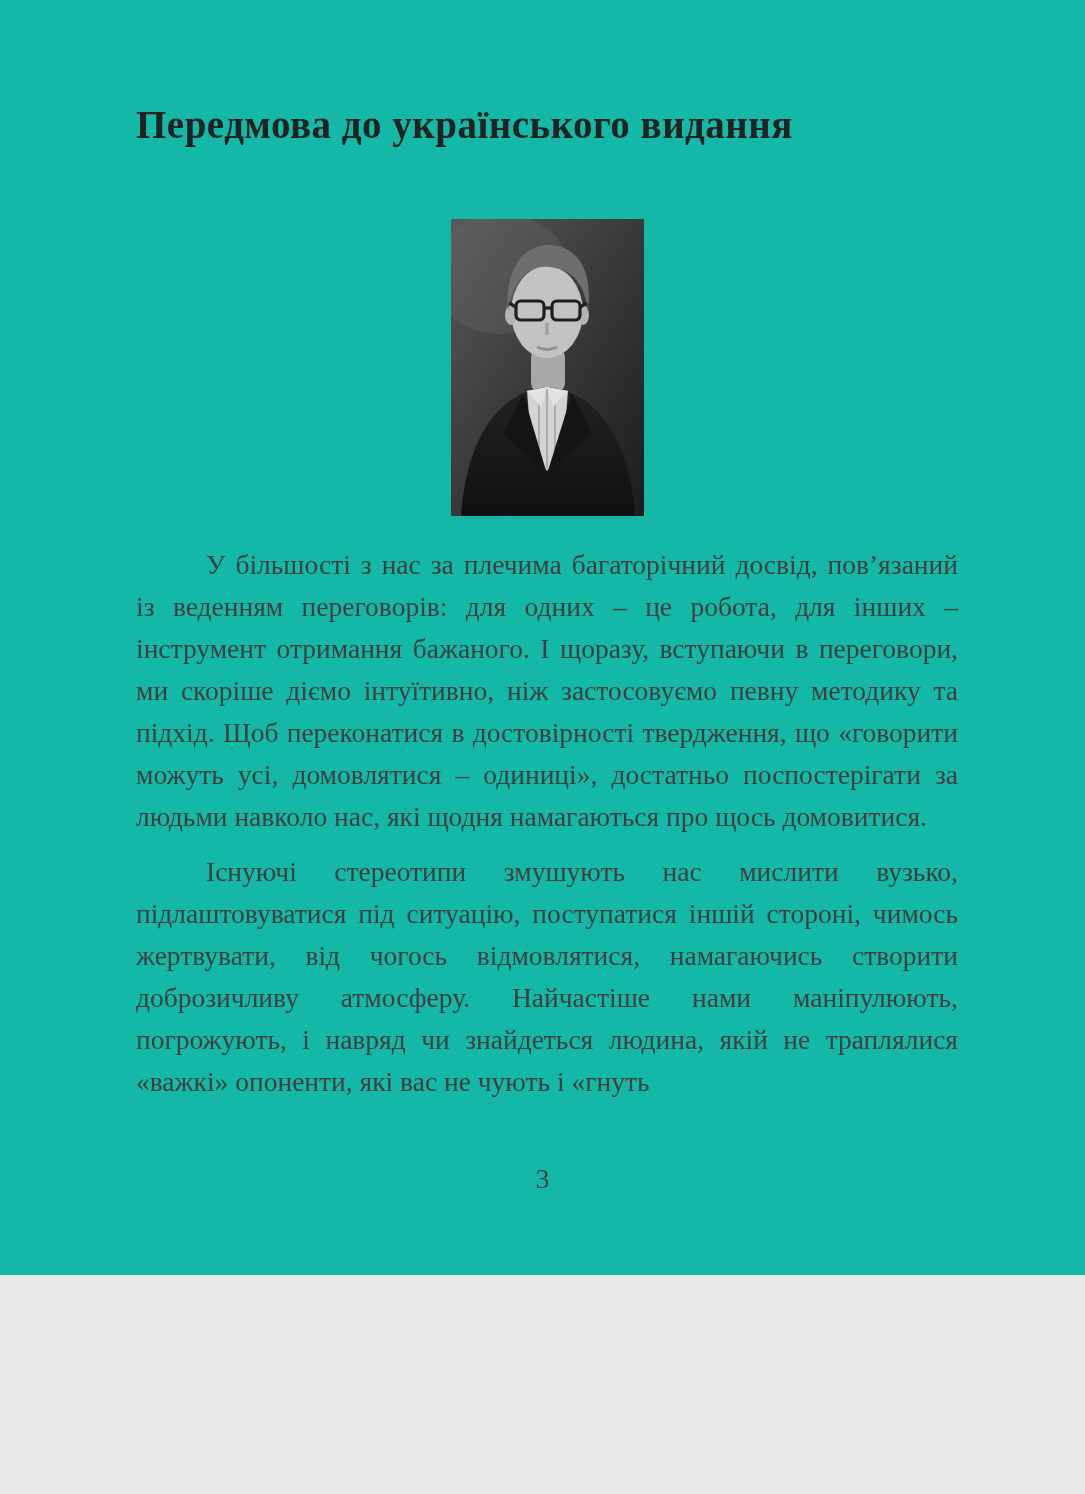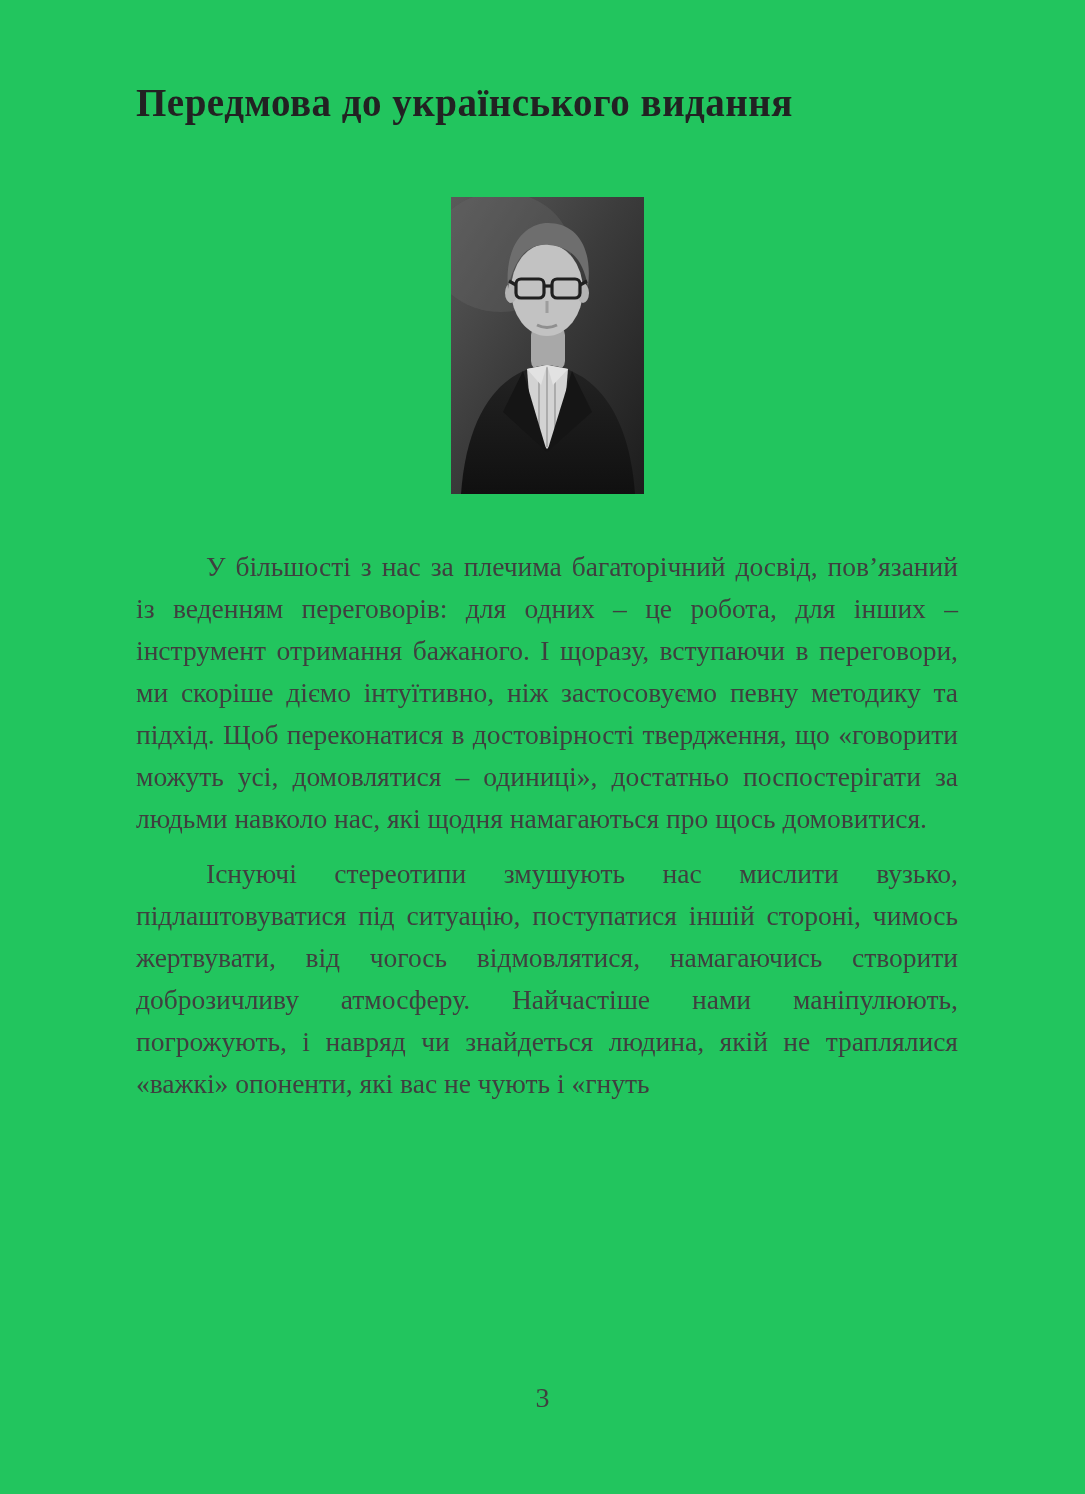--- a/index.html
+++ b/index.html
@@ -3,27 +3,27 @@
 <meta charset="utf-8">
 <style>
   html, body {
     margin: 0;
     padding: 0;
     background: #e9e9e9;
   }
   .book-page {
     position: relative;
     width: 1085px;
-    height: 1494px;
+    height: 1275px;
     margin: 0 auto;
-    background: #22c55e;
+    background: #14b8a6;
     font-family: "Liberation Serif", "DejaVu Serif", serif;
     color: #3d3d3d;
     box-sizing: border-box;
-    padding: 82px 127px 0 136px;
+    padding: 104px 127px 0 136px;
     overflow: hidden;
   }
   .chapter-title {
     margin: 0;
     font-size: 39px;
     font-weight: bold;
     letter-spacing: 0.5px;
     color: #222222;
     line-height: 1.1;
     white-space: nowrap;
@@ -33,21 +33,21 @@
     text-align: center;
   }
   .portrait {
     display: inline-block;
     width: 193px;
     height: 297px;
     background: #2a2a2a;
     vertical-align: top;
   }
   .body-text {
-    margin-top: 52px;
+    margin-top: 28px;
     font-size: 27.5px;
     line-height: 42px;
     text-align: justify;
     color: #3f3f3f;
   }
   .body-text p {
     margin: 0;
     text-indent: 70px;
   }
   .body-text p + p {

